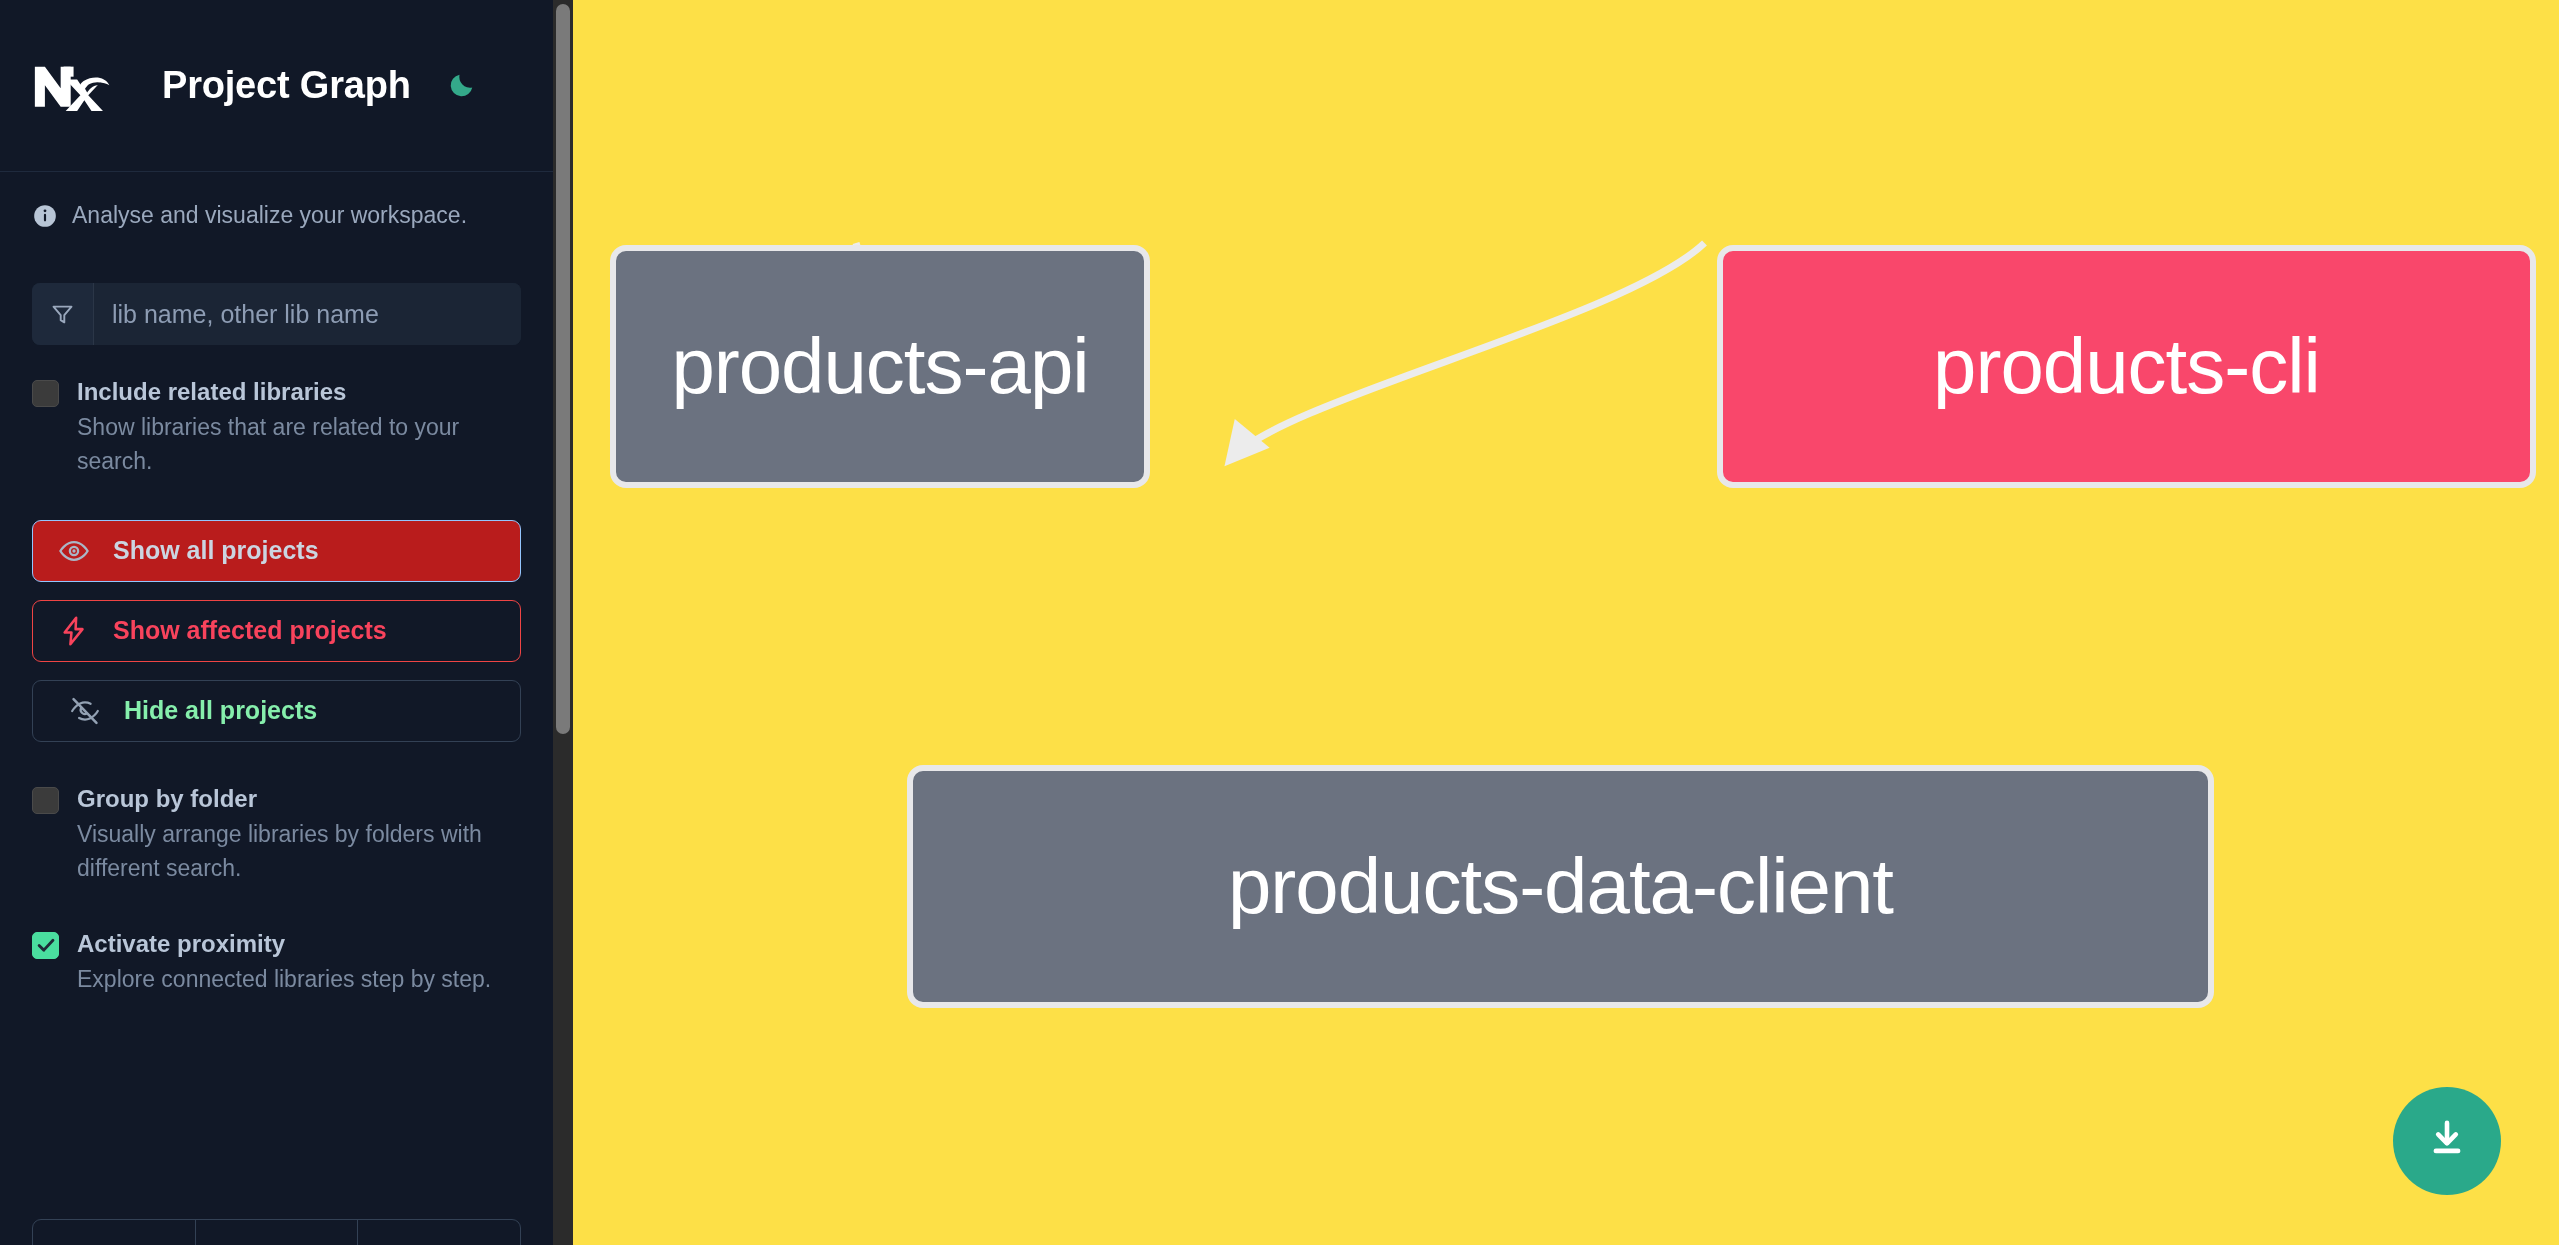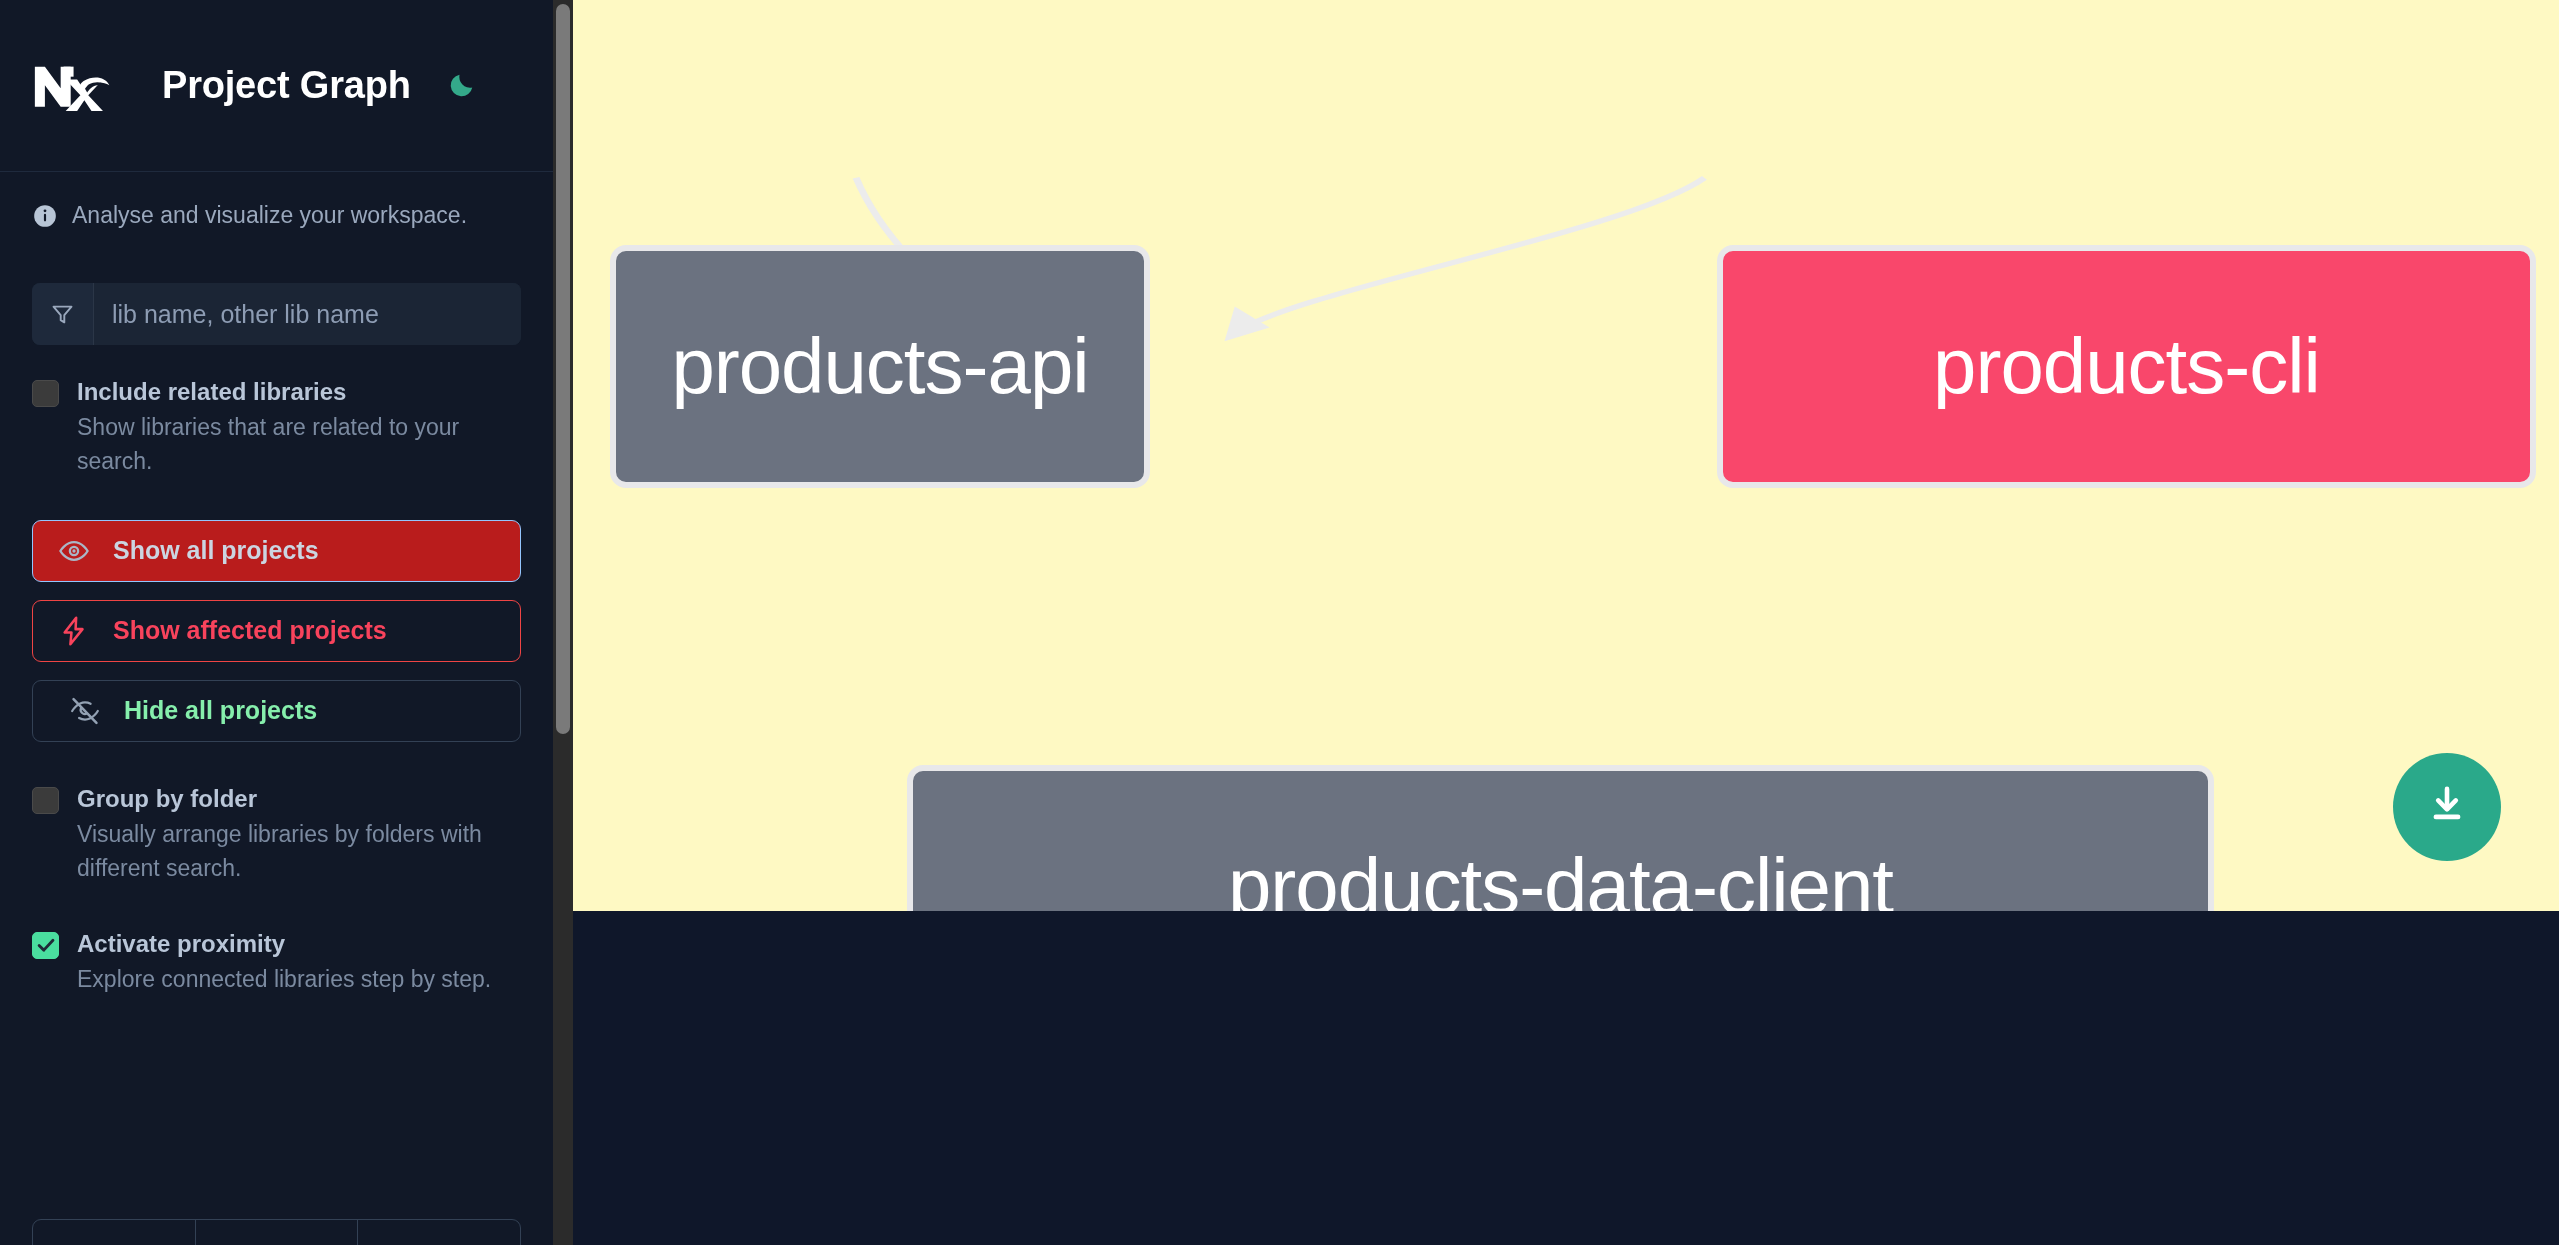--- a/index.html
+++ b/index.html
@@ -150,22 +150,22 @@
     width: 14px; height: 730px;
     border-radius: 7px;
     background: #7a7a7a;
     cursor: pointer;
   }
 
   
   .canvas {
     position: relative;
     flex: 1 1 auto;
-    height: 911px;
-    background: #fef9c3;
+    height: 1245px;
+    background: #fde047;
     overflow: hidden;
   }
   .graph-svg { position: absolute; inset: 0; width: 100%; height: 100%; }
 
   .node {
     position: absolute;
     display: flex; align-items: center; justify-content: center;
     border: 6px solid #e8e8ea;
     border-radius: 16px;
     color: #ffffff;

